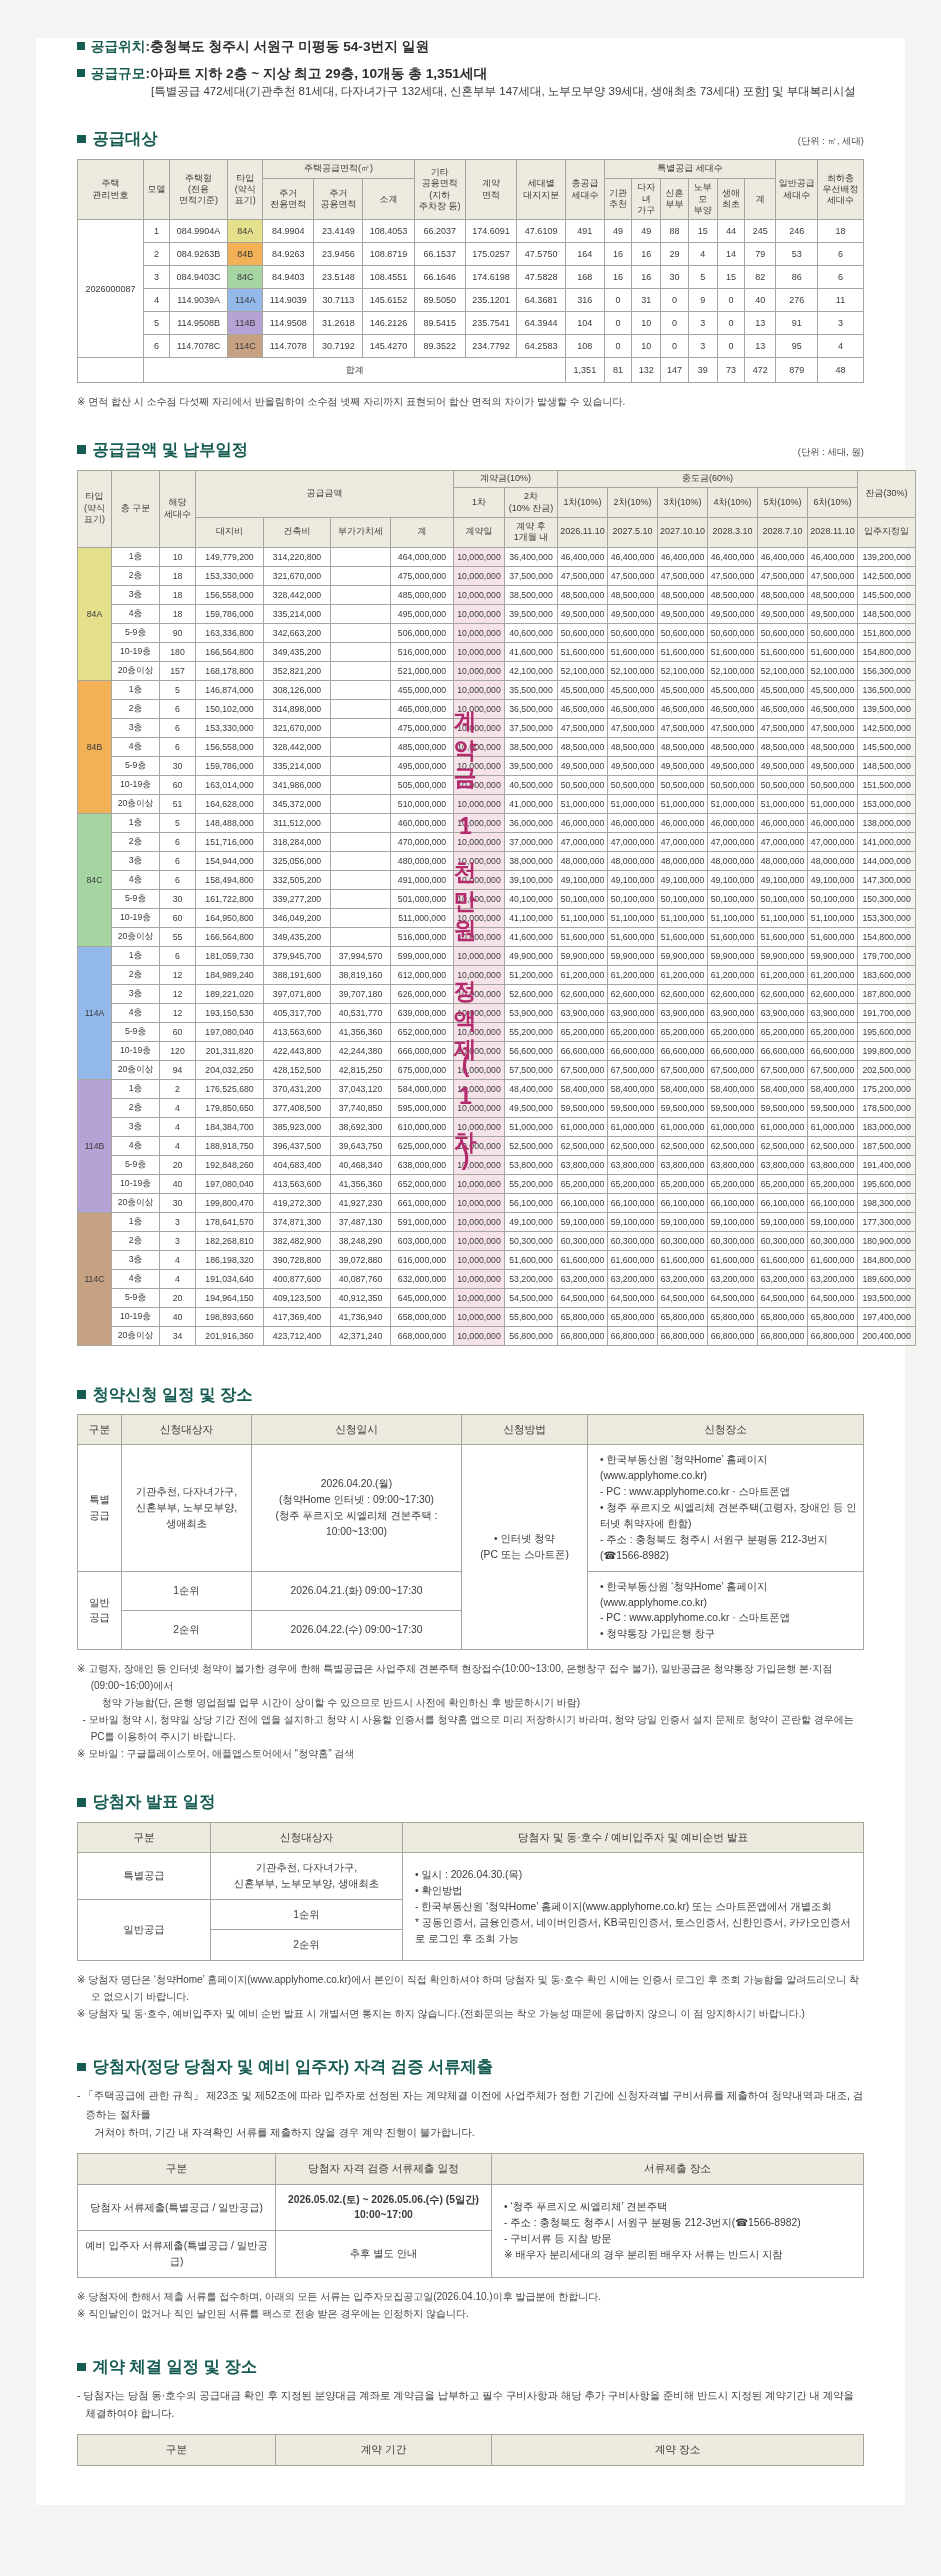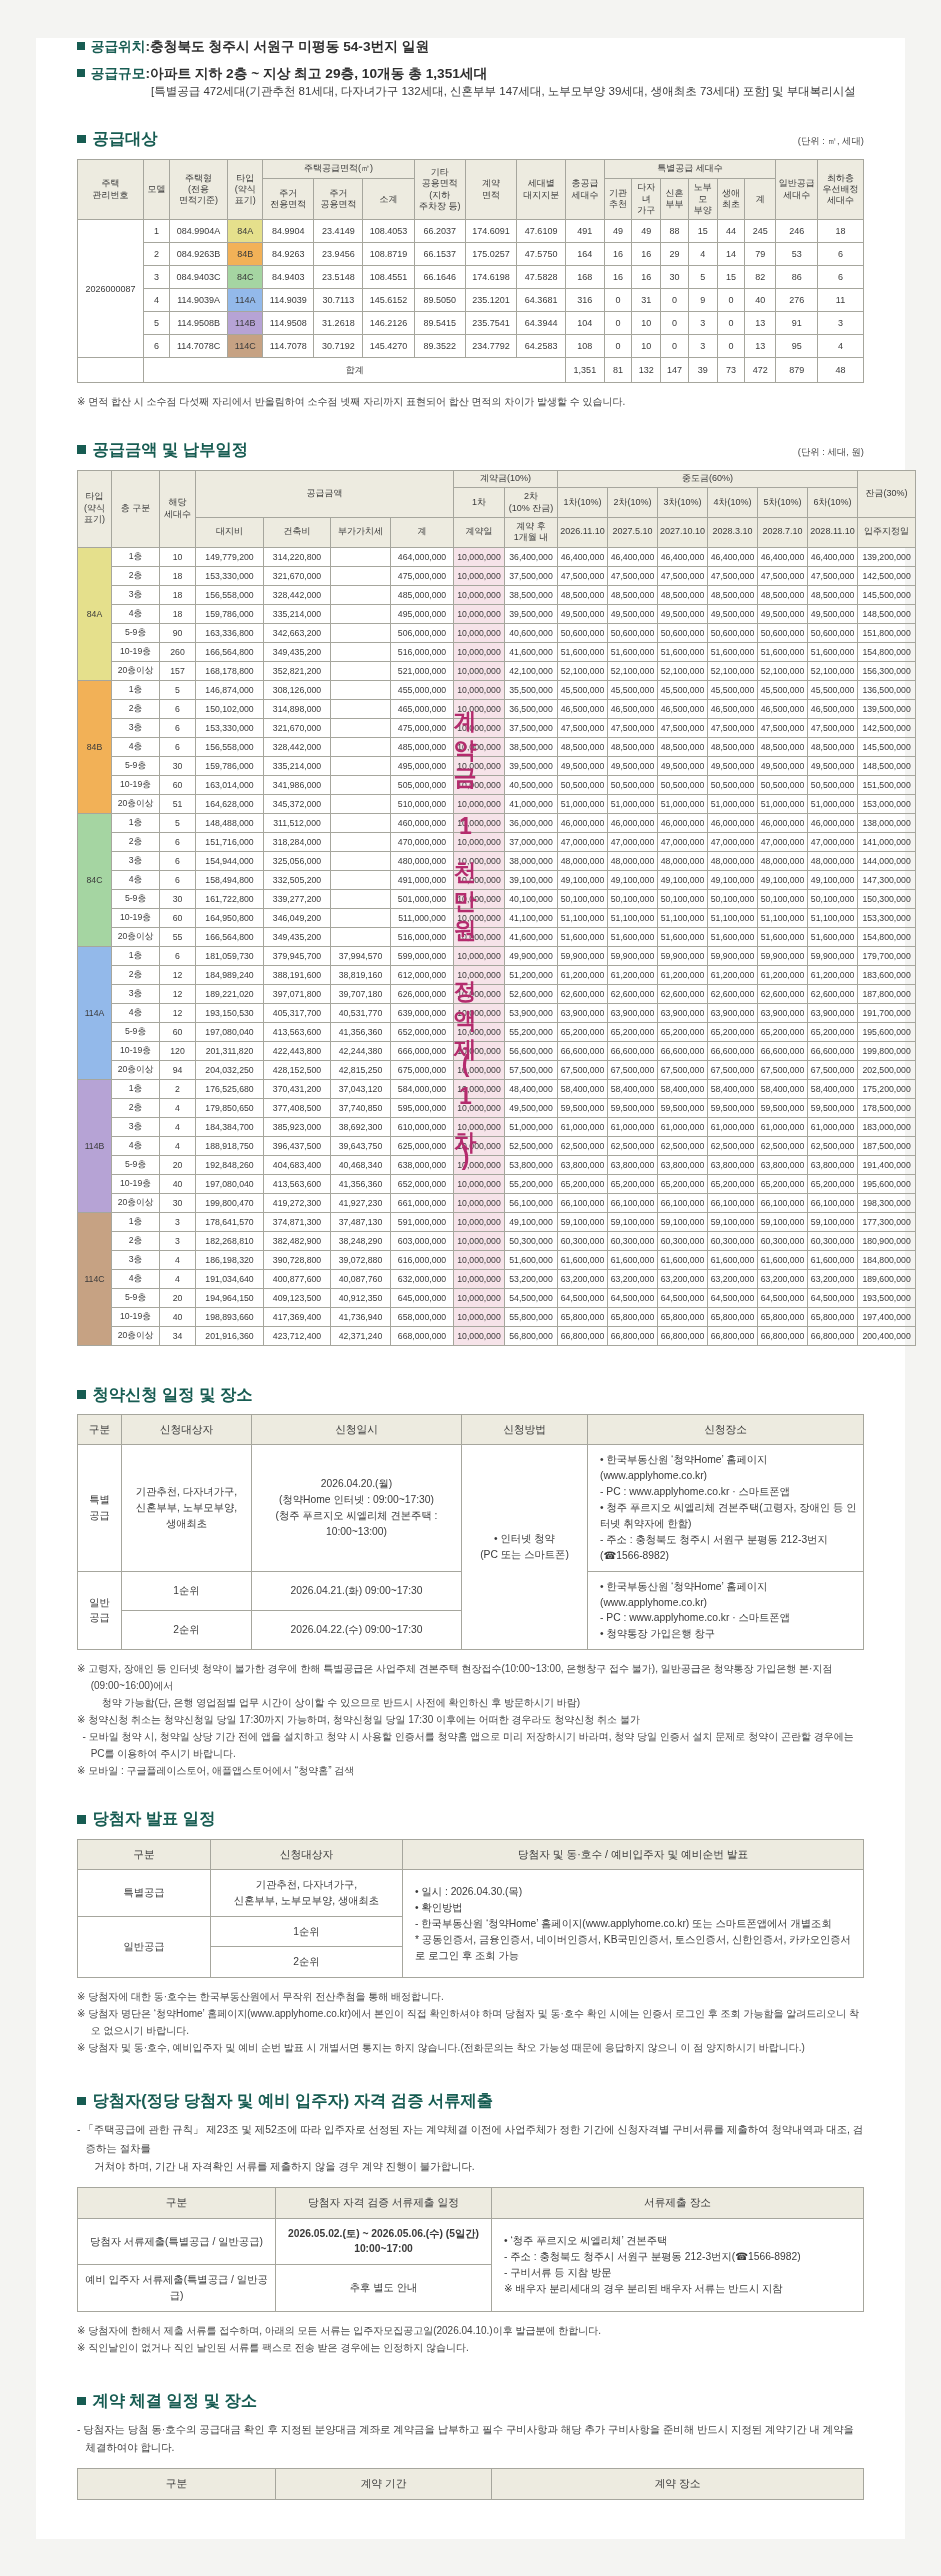--- a/index.html
+++ b/index.html
@@ -421,21 +421,21 @@
               <td>50,600,000</td>
               <td>50,600,000</td>
               <td>50,600,000</td>
               <td>50,600,000</td>
               <td>50,600,000</td>
               <td>50,600,000</td>
               <td>151,800,000</td>
             </tr>
             <tr>
               <td>10-19층</td>
-              <td>260</td>
+              <td>180</td>
               <td>166,564,800</td>
               <td>349,435,200</td>
               <td></td>
               <td>516,000,000</td>
               <td style="background: rgb(246, 227, 233);">10,000,000</td>
               <td>41,600,000</td>
               <td>51,600,000</td>
               <td>51,600,000</td>
               <td>51,600,000</td>
               <td>51,600,000</td>
@@ -1104,21 +1104,20 @@
         </tr>
         <tr>
           <td>2순위</td>
           <td>2026.04.22.(수) 09:00~17:30</td>
         </tr>
       </tbody>
     </table>
     <div class="fnotes">
         <div class="fnote" style="white-space: pre-wrap;">※ 고령자, 장애인 등 인터넷 청약이 불가한 경우에 한해 특별공급은 사업주체 견본주택 현장접수(10:00~13:00, 은행창구 접수 불가), 일반공급은 청약통장 가입은행 본·지점(09:00~16:00)에서
     청약 가능함(단, 은행 영업점별 업무 시간이 상이할 수 있으므로 반드시 사전에 확인하신 후 방문하시기 바람)</div>
-        <div class="fnote" style="white-space: pre-wrap;">※ 청약신청 취소는 청약신청일 당일 17:30까지 가능하며, 청약신청일 당일 17:30 이후에는 어떠한 경우라도 청약신청 취소 불가</div>
         <div class="fnote" style="white-space: pre-wrap;">  - 모바일 청약 시, 청약일 상당 기간 전에 앱을 설치하고 청약 시 사용할 인증서를 청약홈 앱으로 미리 저장하시기 바라며, 청약 당일 인증서 설치 문제로 청약이 곤란할 경우에는 PC를 이용하여 주시기 바랍니다.</div>
         <div class="fnote" style="white-space: pre-wrap;">※ 모바일 : 구글플레이스토어, 애플앱스토어에서 “청약홈” 검색</div>
       </div>
 
     <div class="sect" style="">
       <div class="sect-title">
           <span class="sq"></span>
           <span>당첨자 발표 일정</span>
         </div>
     </div>
@@ -1144,21 +1143,20 @@
         <tr>
           <td rowspan="2">일반공급</td>
           <td>1순위</td>
         </tr>
         <tr>
             <td>2순위</td>
           </tr>
       </tbody>
     </table>
     <div class="fnotes">
-        <div class="fnote" style="white-space: pre-wrap;">※ 당첨자에 대한 동·호수는 한국부동산원에서 무작위 전산추첨을 통해 배정합니다.</div>
         <div class="fnote" style="white-space: pre-wrap;">※ 당첨자 명단은 ‘청약Home’ 홈페이지(www.applyhome.co.kr)에서 본인이 직접 확인하셔야 하며 당첨자 및 동·호수 확인 시에는 인증서 로그인 후 조회 가능함을 알려드리오니 착오 없으시기 바랍니다.</div>
         <div class="fnote" style="white-space: pre-wrap;">※ 당첨자 및 동·호수, 예비입주자 및 예비 순번 발표 시 개별서면 통지는 하지 않습니다.(전화문의는 착오 가능성 때문에 응답하지 않으니 이 점 양지하시기 바랍니다.)</div>
       </div>
 
     <div class="sect" style="margin-top:34px">
       <div class="sect-title">
           <span class="sq"></span>
           <span>당첨자(정당 당첨자 및 예비 입주자) 자격 검증 서류제출</span>
         </div>
     </div>

